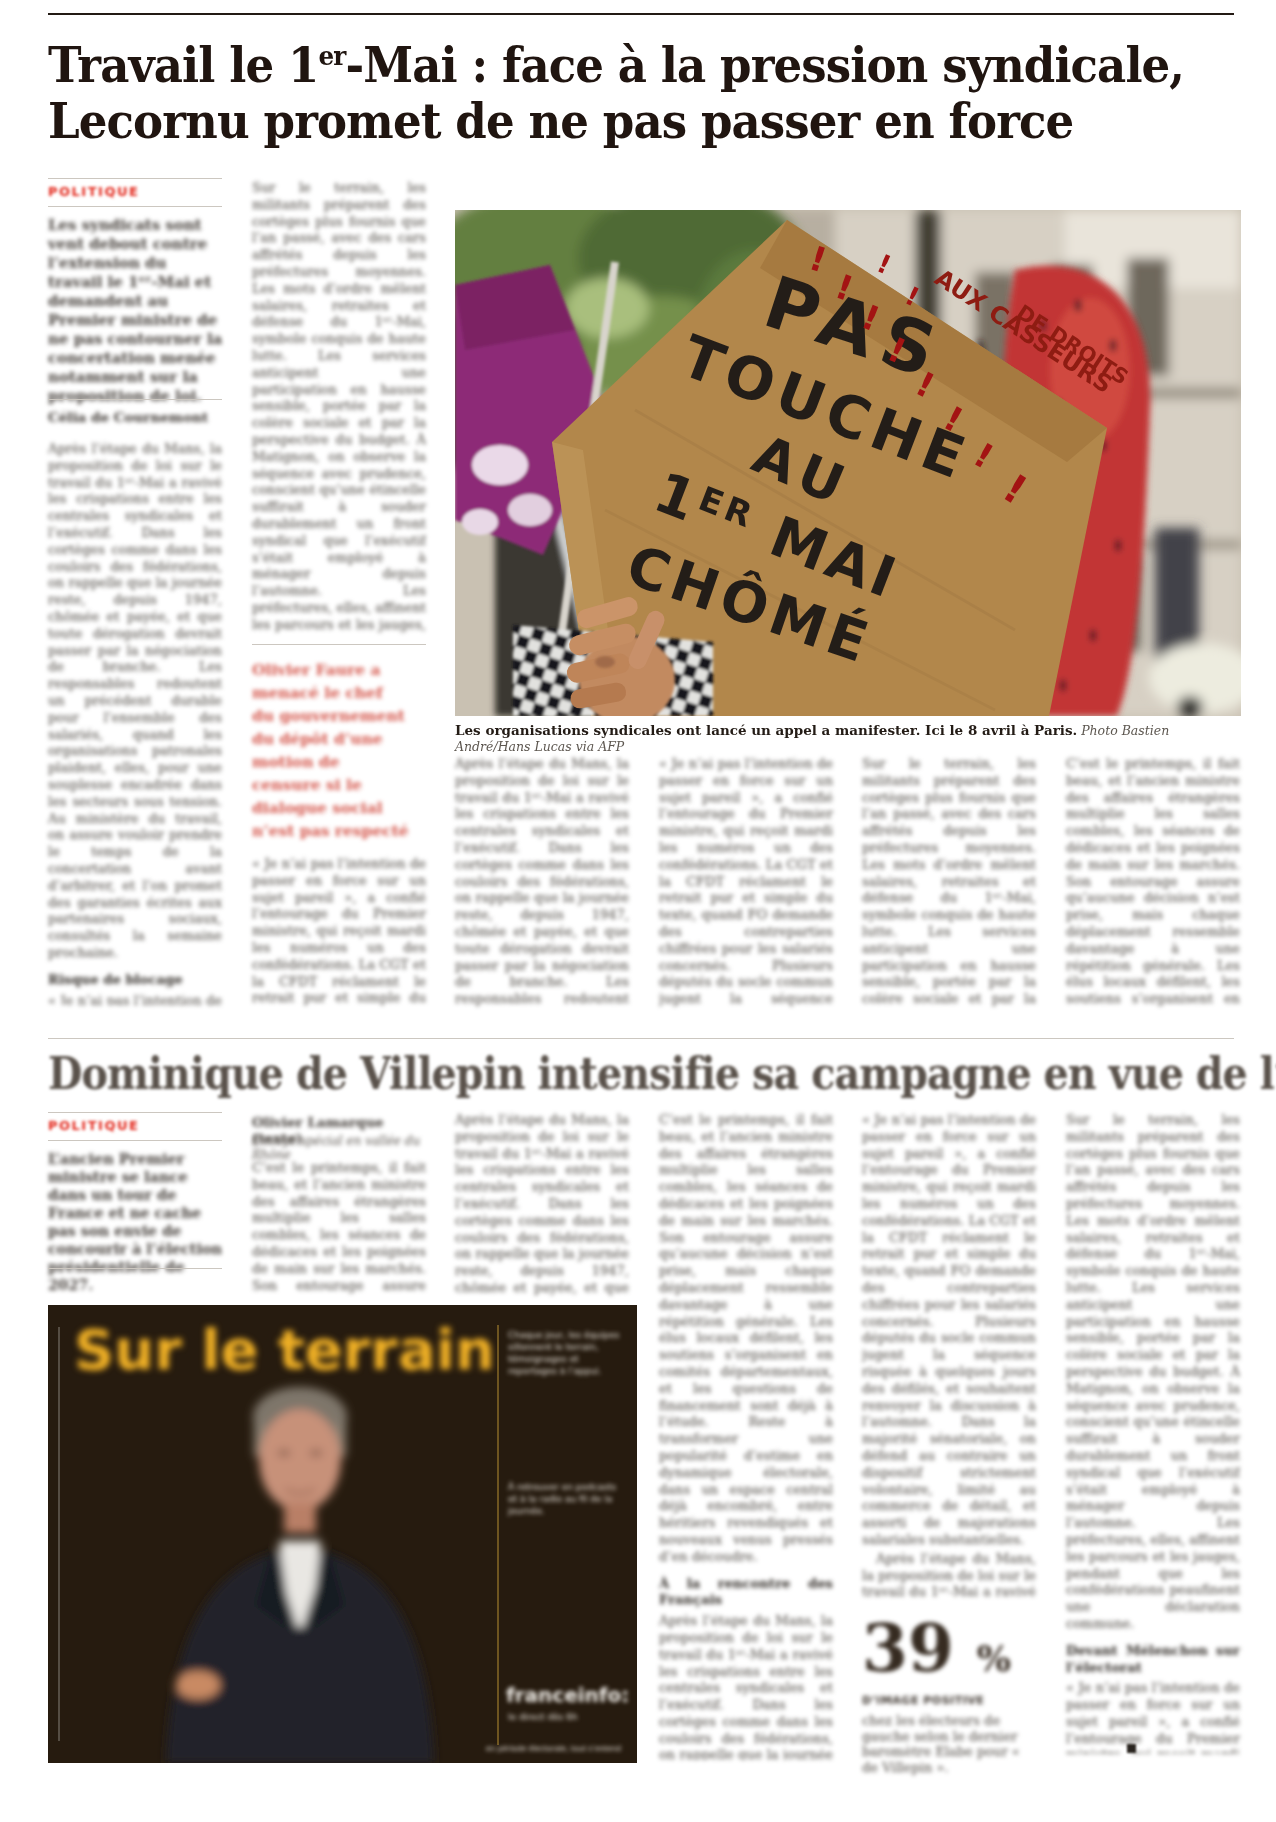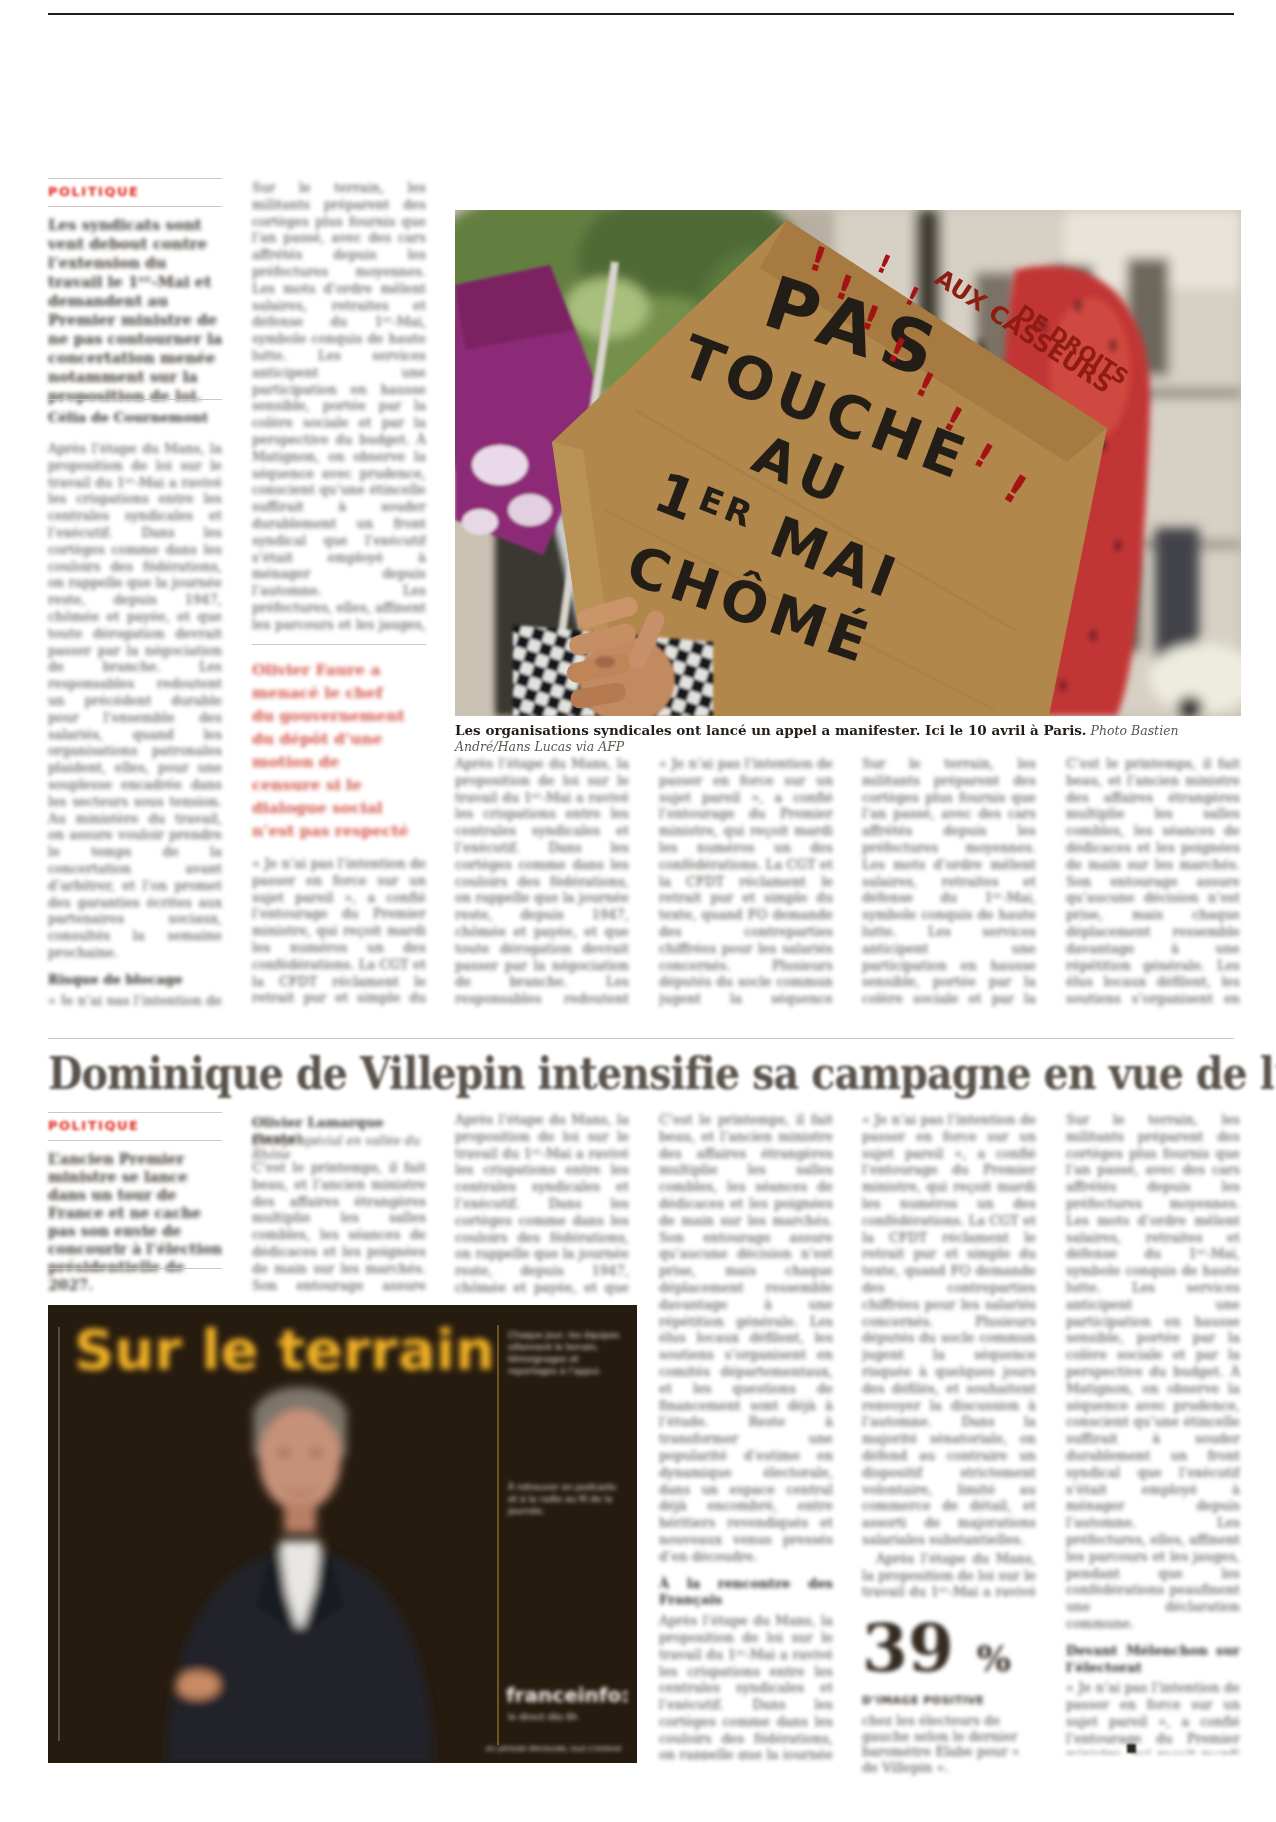--- a/index.html
+++ b/index.html
@@ -42,20 +42,24 @@
             font-size:20px;color:#f4f1ec;filter:blur(2.2px);}
   .ad-divider{position:absolute;width:2px;background:#6e5520;}
   .endmark{position:absolute;width:9px;height:9px;background:#2a2520;filter:blur(1px);}
 </style>
 </head>
 <body>
 
 <div class="page">
 
   <div class="rule-dark" style="left:48px;top:13px;width:1186px;"></div>
+  <div class="abs" style="left:48px;top:28px;width:1186px;">
+    <div class="h1"><span>Travail le 1</span><sup>er</sup><span>-Mai : face à la pression syndicale,</span></div>
+    <div class="h1">Lecornu promet de ne pas passer en force</div>
+  </div>
 
   <div class="rule" style="left:48px;top:178px;width:174px;"></div>
   <div class="abs kicker blur-s" style="left:48px;top:184px;">POLITIQUE</div>
   <div class="rule" style="left:48px;top:206px;width:174px;"></div>
   <div class="abs intro blur-m" style="left:48px;top:216px;width:178px;">Les syndicats sont vent debout contre l’extension du travail le 1ᵉʳ-Mai et demandent au Premier ministre de ne pas contourner la concertation menée notamment sur la proposition de loi.</div>
   <div class="rule" style="left:48px;top:399px;width:174px;"></div>
   <div class="abs byline blur-m" style="left:48px;top:409px;width:174px;">Célia de Cournemont</div>
   <div class="abs body-col blur-m" style="left:48px;top:441px;width:174px;height:564px;">
     <p>Après l’étape du Mans, la proposition de loi sur le travail du 1ᵉʳ-Mai a ravivé les crispations entre les centrales syndicales et l’exécutif. Dans les cortèges comme dans les couloirs des fédérations, on rappelle que la journée reste, depuis 1947, chômée et payée, et que toute dérogation devrait passer par la négociation de branche. Les responsables redoutent un précédent durable pour l’ensemble des salariés, quand les organisations patronales plaident, elles, pour une souplesse encadrée dans les secteurs sous tension. Au ministère du travail, on assure vouloir prendre le temps de la concertation avant d’arbitrer, et l’on promet des garanties écrites aux partenaires sociaux, consultés la semaine prochaine.</p>
     <h4>Risque de blocage</h4>
@@ -207,21 +211,21 @@
         <rect x="112" y="428" width="68" height="20" rx="10" fill="#c68e63" transform="rotate(-14 112 428)"></rect>
         <rect x="110" y="455" width="64" height="20" rx="10" fill="#bf8559" transform="rotate(-12 110 455)"></rect>
         <rect x="114" y="481" width="56" height="19" rx="9" fill="#b57a4f" transform="rotate(-10 114 481)"></rect>
         <rect x="196" y="398" width="18" height="62" rx="9" fill="#c8906a" transform="rotate(24 196 398)"></rect>
         <ellipse cx="150" cy="452" rx="10" ry="6" fill="#a06a48" filter="url(#b15)"></ellipse>
       </g>
     </g>
   </svg>
 
   <div class="abs caption" style="left:455px;top:722px;width:786px;">
-    <b>Les organisations syndicales ont lancé un appel a manifester. Ici le 10 avril à Paris.</b><i> Photo Bastien André/Hans Lucas via AFP</i>
+    <b>Les organisations syndicales ont lancé un appel a manifester. Ici le 8 avril à Paris.</b><i> Photo Bastien André/Hans Lucas via AFP</i>
   </div>
 
   <div class="abs body-col blur-m" style="left:455px;top:756px;width:174px;height:250px;">
       <p>Après l’étape du Mans, la proposition de loi sur le travail du 1ᵉʳ-Mai a ravivé les crispations entre les centrales syndicales et l’exécutif. Dans les cortèges comme dans les couloirs des fédérations, on rappelle que la journée reste, depuis 1947, chômée et payée, et que toute dérogation devrait passer par la négociation de branche. Les responsables redoutent un précédent durable pour l’ensemble des salariés, quand les organisations patronales plaident, elles, pour une souplesse encadrée dans les secteurs sous tension. Au ministère du travail, on assure vouloir prendre le temps de la concertation avant d’arbitrer, et l’on promet des garanties écrites aux partenaires sociaux, consultés la semaine prochaine.</p>
     </div>
   <div class="abs body-col blur-m" style="left:659px;top:756px;width:174px;height:250px;">
       <p>« Je n’ai pas l’intention de passer en force sur un sujet pareil », a confié l’entourage du Premier ministre, qui reçoit mardi les numéros un des confédérations. La CGT et la CFDT réclament le retrait pur et simple du texte, quand FO demande des contreparties chiffrées pour les salariés concernés. Plusieurs députés du socle commun jugent la séquence risquée à quelques jours des défilés, et souhaitent renvoyer la discussion à l’automne. Dans la majorité sénatoriale, on défend au contraire un dispositif strictement volontaire, limité au commerce de détail, et assorti de majorations salariales substantielles.</p>
     </div>
   <div class="abs body-col blur-m" style="left:862px;top:756px;width:174px;height:250px;">
       <p>Sur le terrain, les militants préparent des cortèges plus fournis que l’an passé, avec des cars affrétés depuis les préfectures moyennes. Les mots d’ordre mêlent salaires, retraites et défense du 1ᵉʳ-Mai, symbole conquis de haute lutte. Les services anticipent une participation en hausse sensible, portée par la colère sociale et par la perspective du budget. À Matignon, on observe la séquence avec prudence, conscient qu’une étincelle suffirait à souder durablement un front syndical que l’exécutif s’était employé à ménager depuis l’automne. Les préfectures, elles, affinent les parcours et les jauges, pendant que les confédérations peaufinent une déclaration commune.</p>

